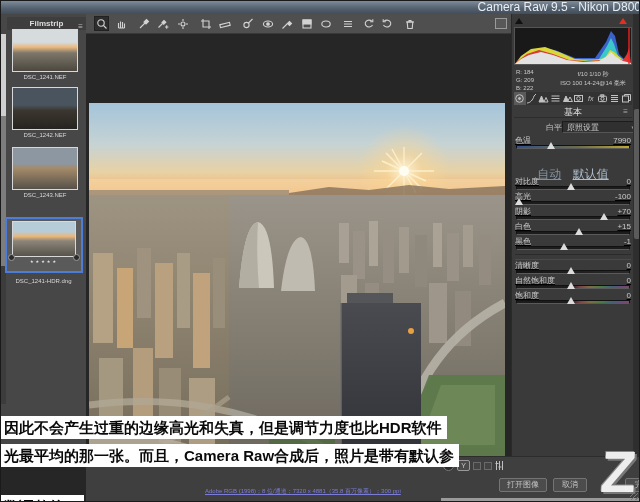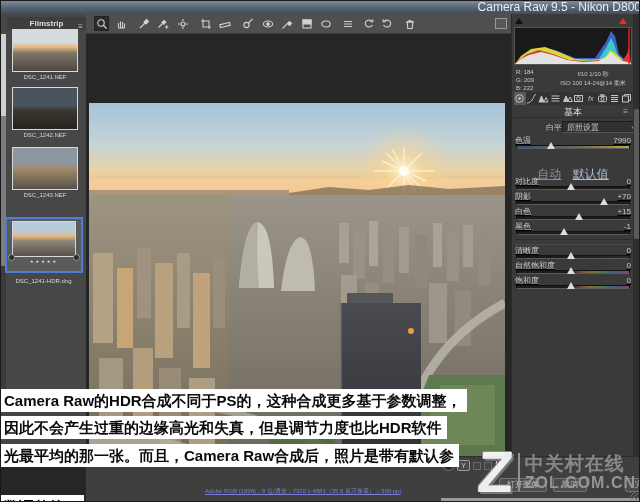--- a/index.html
+++ b/index.html
@@ -428,20 +428,29 @@
           <div class="slab">
             <span>对比度</span>
             <span>0</span>
           </div>
           <div class="track plain">
             <div class="thumbtri" style="left: calc(48% - 4px);"></div>
           </div>
         </div>
         <div class="srow">
           <div class="slab">
+            <span>高光</span>
+            <span>-100</span>
+          </div>
+          <div class="track plain">
+            <div class="thumbtri" style="left: calc(2% - 4px);"></div>
+          </div>
+        </div>
+        <div class="srow">
+          <div class="slab">
             <span>阴影</span>
             <span>+70</span>
           </div>
           <div class="track plain">
             <div class="thumbtri" style="left: calc(78% - 4px);"></div>
           </div>
         </div>
         <div class="srow">
           <div class="slab">
             <span>白色</span>
@@ -505,26 +514,21 @@
     <span id="pv-filter">
         <svg width="9" height="13">
           <path d="M1.5 2v9M4.5 2v9M7.5 2v9M0.5 4.5h3M3.5 8h3"></path>
         </svg>
       </span>
   </div>
   <span class="btn" style="left:498px;width:48px">打开图像</span>
   <span class="btn" style="left:552px;width:34px">取消</span>
   <span class="btn" style="left:624px;width:36px">完成</span>
 
-  <span class="capline" style="top:388px">Camera Raw的HDR合成不同于PS的，这种合成更多基于参数调整，</span>
   <span class="capline" style="top:415px">因此不会产生过重的边缘高光和失真，但是调节力度也比HDR软件</span>
   <span class="capline" style="top:443px">光最平均的那一张。而且，Camera Raw合成后，照片是带有默认参</span>
   <span class="capline" style="top:494px">数调整的。</span>
 
   <div id="wm">
     <span id="wm-z">Z</span>
-    <span id="wm-text">
-      <div id="wm-name">中关村在线</div>
-      <div id="wm-site">ZOL.COM.CN</div>
-    </span>
   </div>
   <div id="grip"></div>
 </div>
 
 </body></html>

